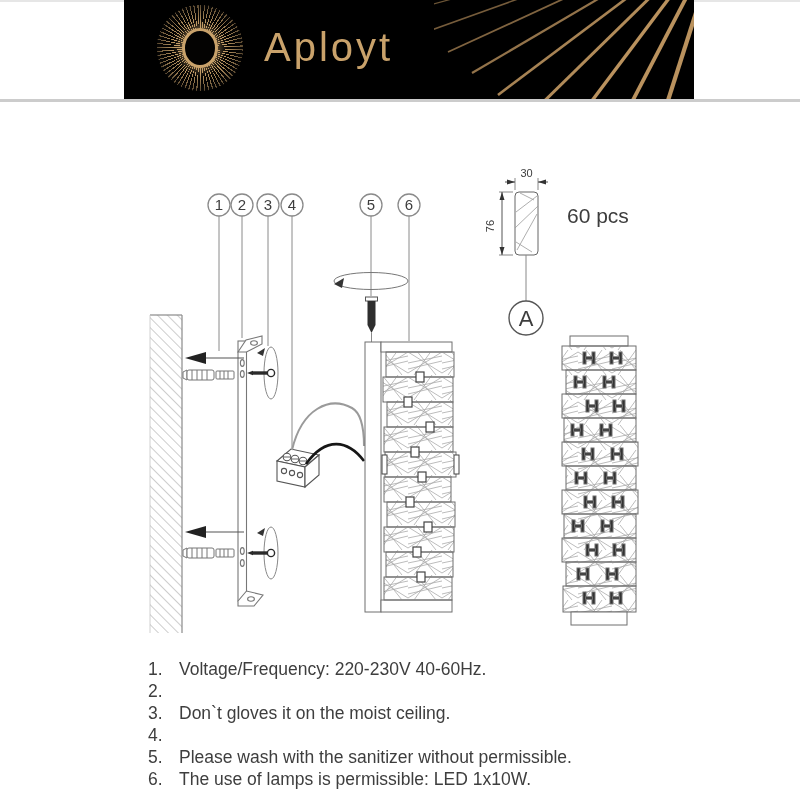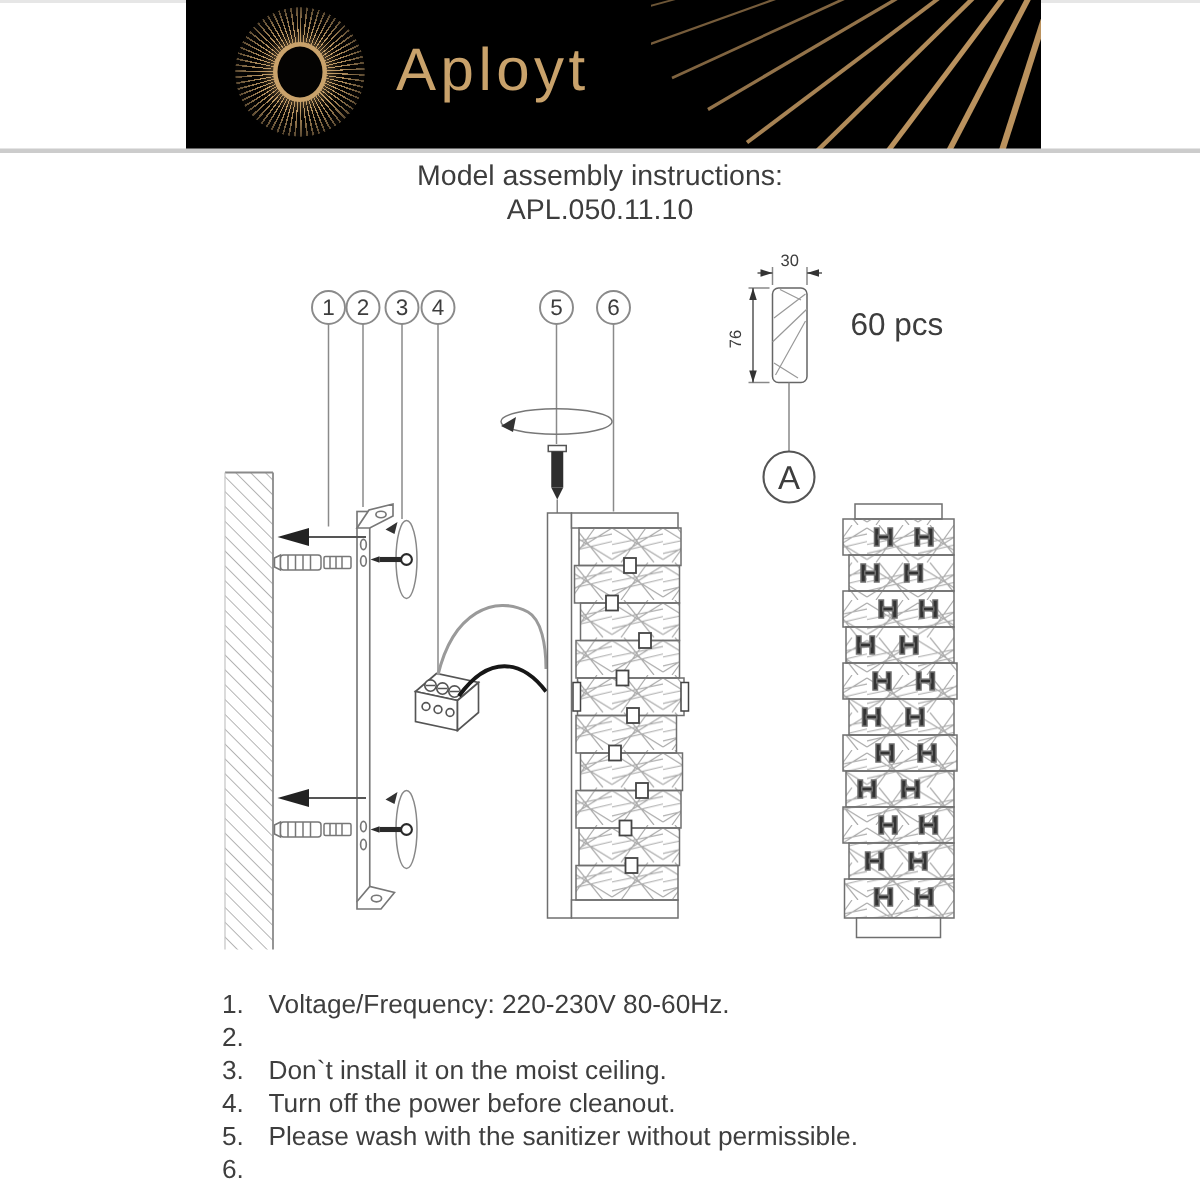--- a/index.html
+++ b/index.html
@@ -60,24 +60,20 @@
         <line x1="290" y1="-75" x2="92" y2="119" stroke-width="3" opacity="0.9"></line>
         <line x1="290" y1="-75" x2="124" y2="146" stroke-width="3.4" opacity="0.95"></line>
         <line x1="290" y1="-75" x2="160" y2="175" stroke-width="3.8" opacity="0.95"></line>
         <line x1="290" y1="-75" x2="200" y2="207" stroke-width="4.2" opacity="0.95"></line>
         <line x1="290" y1="-75" x2="244" y2="242" stroke-width="4.6" opacity="0.95"></line>
       </g>
     </svg>
   </div>
   <div class="banner-shadow"></div>
 
-  <div class="title-wrap">
-    <div class="title-line">Model assembly instructions:</div>
-    <div class="model-line">APL.050.11.10</div>
-  </div>
 
   <svg class="diagram" viewBox="140 160 530 510">
     <defs>
       <pattern id="hatch" width="7" height="7" patternUnits="userSpaceOnUse" patternTransform="rotate(-45)">
         <line x1="0" y1="0" x2="0" y2="7" stroke="#9c9c9c" stroke-width="1"></line>
       </pattern>
       <pattern id="xtal" width="34" height="25" patternUnits="userSpaceOnUse">
         <path d="M0 2 L34 23 M0 23 L34 2 M0 13 L34 6 M0 19 L34 11 M8 0 L28 25 M24 0 L6 25" stroke="#ababab" stroke-width="0.8" fill="none"></path>
       </pattern>
       <g id="clipGlyph">
@@ -286,34 +282,34 @@
     </g>
     <text class="dim-text" x="526.5" y="177">30</text>
     <text class="dim-text" x="494" y="226" transform="rotate(-90 494 226)">76</text>
     <text class="qty-text" x="567" y="223">60 pcs</text>
     <text class="detail-label" x="526" y="326">A</text>
   </svg>
 
   <div class="instructions">
     <div class="instr-row">
       <span class="instr-num">1.</span>
-      <span class="instr-text">Voltage/Frequency: 220-230V 80-60Hz.</span>
+      <span class="instr-text">Voltage/Frequency: 220-230V 40-60Hz.</span>
     </div>
     <div class="instr-row">
       <span class="instr-num">2.</span>
     </div>
     <div class="instr-row">
       <span class="instr-num">3.</span>
-      <span class="instr-text">Don`t install it on the moist ceiling.</span>
+      <span class="instr-text">Don`t gloves it on the moist ceiling.</span>
     </div>
     <div class="instr-row">
       <span class="instr-num">4.</span>
-      <span class="instr-text">Turn off the power before cleanout.</span>
     </div>
     <div class="instr-row">
       <span class="instr-num">5.</span>
       <span class="instr-text">Please wash with the sanitizer without permissible.</span>
     </div>
     <div class="instr-row">
       <span class="instr-num">6.</span>
+      <span class="instr-text">The use of lamps is permissible: LED 1x10W.</span>
     </div>
   </div>
 </div>
 
 </body></html>

